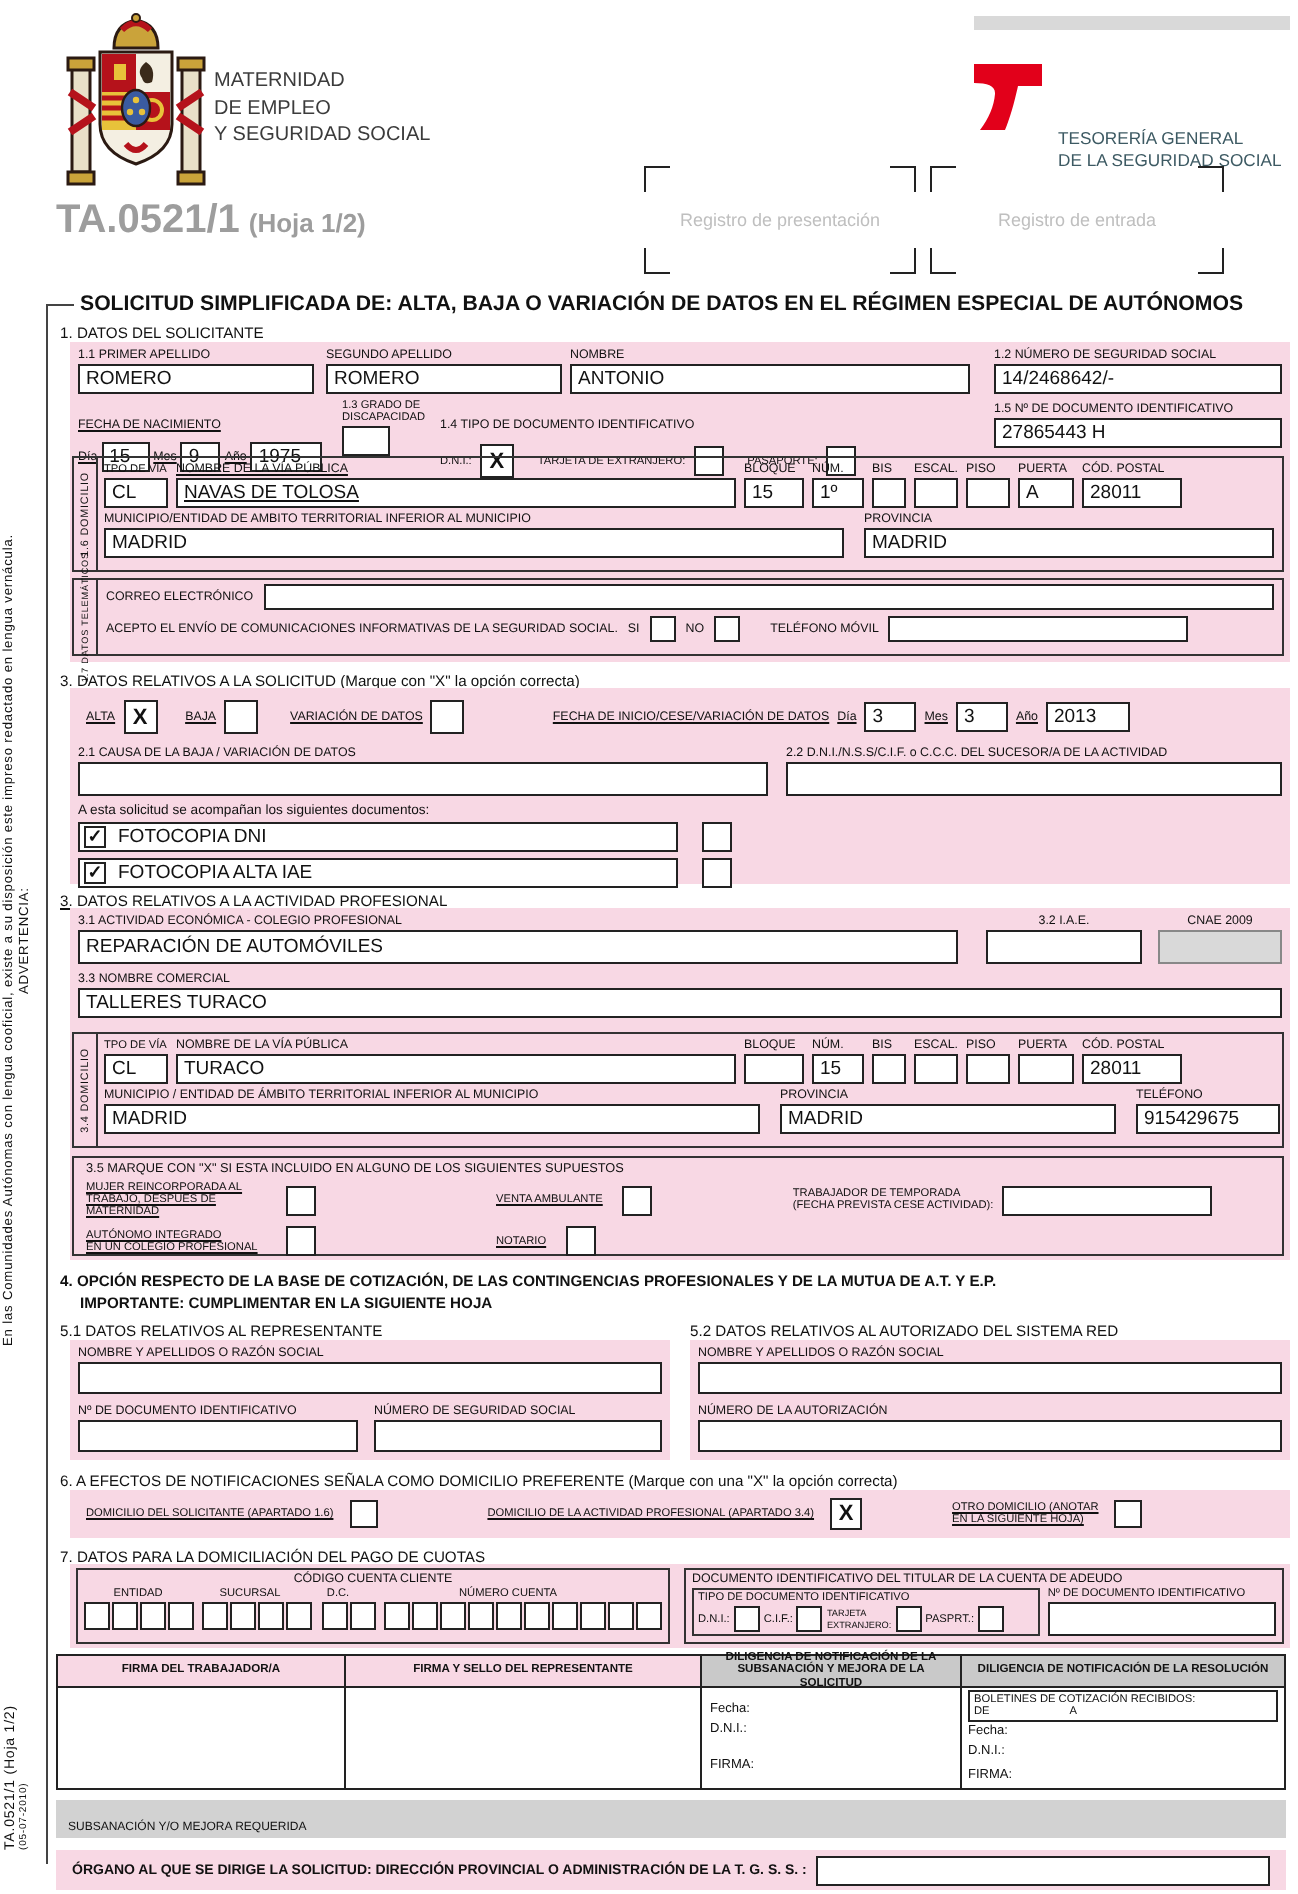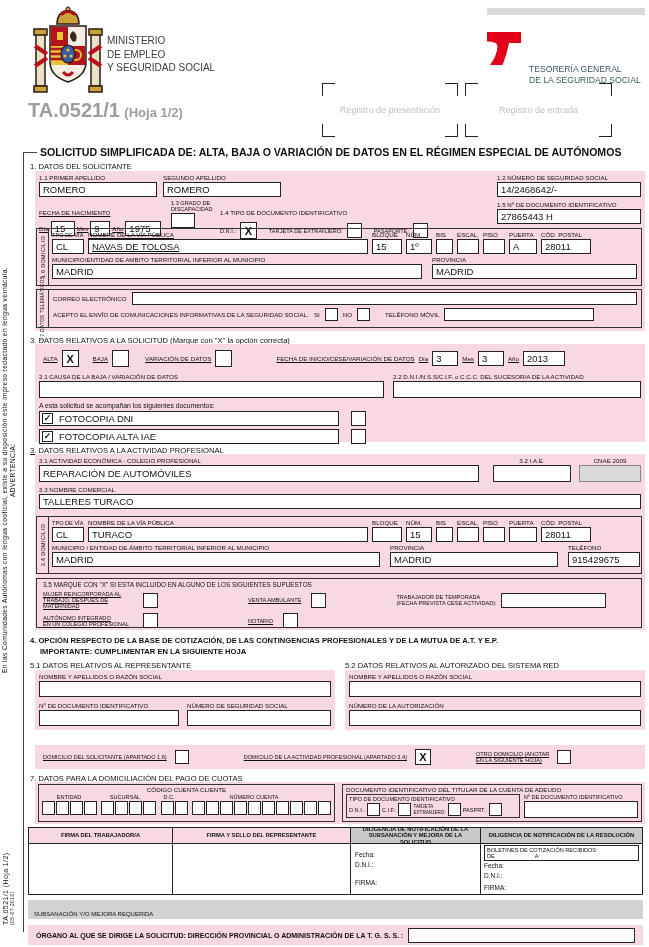--- a/index.html
+++ b/index.html
@@ -66,21 +66,21 @@
       <circle cx="43" cy="49" r="5" fill="none" stroke="#e8c23a" stroke-width="2"></circle>
       <ellipse cx="35" cy="48" rx="7" ry="9" fill="#3a5ba0" stroke="#2b1a12" stroke-width="1.2"></ellipse>
       <circle cx="35" cy="44" r="1.6" fill="#e8c23a"></circle>
         <circle cx="32" cy="50" r="1.6" fill="#e8c23a"></circle>
         <circle cx="38" cy="50" r="1.6" fill="#e8c23a"></circle>
       <path d="M30 66 Q35 72 40 66" stroke="#b5121b" stroke-width="3" fill="none"></path>
     </svg>
   </div>
 
   <div class="abs" style="left:107px;top:34px;font-size:10px;line-height:13.5px;color:#3c3c3c;">
-    <div>MINISTERIO</div>
+    <div>MATERNIDAD</div>
     <div>DE EMPLEO</div>
     <div>Y SEGURIDAD SOCIAL</div>
   </div>
 
   <div class="abs" style="left:484px;top:28px;">
     <svg width="40" height="40" viewBox="0 0 40 40">
       <path d="M3 4 H37 V15 H25 C23 24 21 31 18.5 37 H6 C10.5 31 13 25 13.5 19 C13.8 15 10 13.5 3 13.5 Z" fill="#e2001a"></path>
     </svg>
   </div>
   <div class="abs" style="left:529px;top:39px;font-size:8.6px;line-height:11px;color:#3d5a63;margin-top:25px;">
@@ -123,20 +123,24 @@
 
   <div class="abs heading" style="left:30px;top:162px;">1. DATOS DEL SOLICITANTE</div>
   <div class="abs pink" style="left:35px;top:171px;width:610px;height:160px;">
     <div class="abs fg" style="left:4px;top:3px;width:118px;">
       <span class="lbl">1.1 PRIMER APELLIDO</span>
       <div class="box">ROMERO</div>
     </div>
     <div class="abs fg" style="left:128px;top:3px;width:118px;">
       <span class="lbl">SEGUNDO APELLIDO</span>
       <div class="box">ROMERO</div>
+    </div>
+    <div class="abs fg" style="left:250px;top:3px;width:200px;">
+      <span class="lbl">NOMBRE</span>
+      <div class="box">ANTONIO</div>
     </div>
     <div class="abs fg" style="left:462px;top:3px;width:144px;">
       <span class="lbl">1.2 NÚMERO DE SEGURIDAD SOCIAL</span>
       <div class="box">14/2468642/-</div>
     </div>
 
     <div class="abs" style="left:4px;top:30px;">
       <span class="lbl u">FECHA DE NACIMIENTO</span>
       <div class="row" style="gap:2px;margin-top:2px;align-items:center;">
         <span class="lbl u">Día</span>
@@ -418,20 +422,21 @@
     <div class="abs fg" style="left:4px;top:3px;width:292px;">
       <span class="lbl">NOMBRE Y APELLIDOS O RAZÓN SOCIAL</span>
       <div class="box" style="height:16px;"></div>
     </div>
     <div class="abs fg" style="left:4px;top:32px;width:292px;">
       <span class="lbl">NÚMERO DE LA AUTORIZACIÓN</span>
       <div class="box" style="height:16px;"></div>
     </div>
   </div>
 
+  <div class="abs heading" style="left:30px;top:736px;">6. A EFECTOS DE NOTIFICACIONES SEÑALA COMO DOMICILIO PREFERENTE (Marque con una "X" la opción correcta)</div>
   <div class="abs pink" style="left:35px;top:745px;width:610px;height:24px;">
     <div class="row" style="height:100%;align-items:center;padding:0 8px;">
       <span class="lbl2 u">DOMICILIO DEL SOLICITANTE (APARTADO 1.6)</span>
       <div class="cb" style="width:14px;height:14px;margin-left:8px;"></div>
       <span class="lbl2 u" style="margin-left:55px;">DOMICILIO DE LA ACTIVIDAD PROFESIONAL (APARTADO 3.4)</span>
       <div class="cb" style="width:16px;height:16px;margin-left:8px;">X</div>
       <div style="margin-left:45px;">
         <div class="lbl2 u">OTRO DOMICILIO (ANOTAR</div>
         <div class="lbl2 u">EN LA SIGUIENTE HOJA)</div>
       </div>

